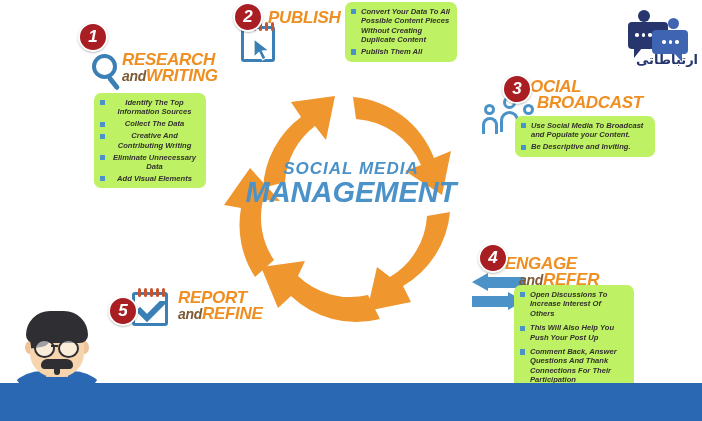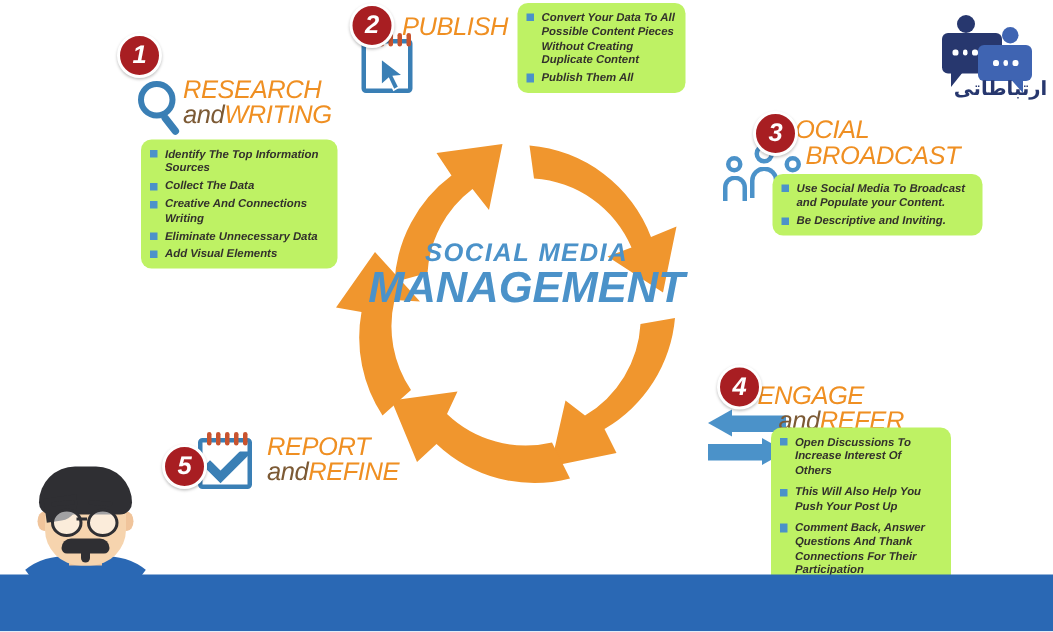--- a/index.html
+++ b/index.html
@@ -50,24 +50,24 @@
                 font-style:italic;line-height:1;}
   .ct1{font-size:17px;letter-spacing:1px;}
   .ct2{font-size:29px;letter-spacing:0px;margin-top:1px;}
 
   
   .step{position:absolute;}
   .badge{position:absolute;width:30px;height:30px;border-radius:50%;background:#a81e22;
          border:2px solid #ffffff;box-sizing:border-box;color:#fff;font-weight:bold;
          font-size:17px;font-style:italic;display:flex;align-items:center;justify-content:center;
          box-shadow:0 1px 2px rgba(0,0,0,.25);z-index:6;}
-  .heading{color:#ef8f22;font-weight:normal;font-style:italic;line-height:.92;
+  .heading{color:#ef8f22;font-weight:bold;font-style:italic;line-height:.92;
            text-transform:uppercase;letter-spacing:-.3px;}
   .heading .big{font-size:17px;}
-  .heading .and{color:#7c5a35;font-size:17px;text-transform:lowercase;}
+  .heading .and{color:#7c5a35;font-size:14px;text-transform:lowercase;}
   .bullets{background:#bef264;border-radius:7px;padding:5px 7px 5px 5px;box-sizing:border-box;}
   .bullets ul{list-style:none;margin:0;padding:0;}
   .bullets li{position:relative;padding-left:11px;margin:0 0 2.5px 0;
               font-size:7.6px;line-height:1.24;font-style:italic;color:#33312c;
               font-weight:600;font-family:"Liberation Sans",sans-serif;}
   .bullets li:last-child{margin-bottom:0;}
   .bullets li:before{content:"";position:absolute;left:1px;top:2.3px;width:5.2px;height:5.2px;
                      background:#4b92c9;}
 
   
@@ -119,25 +119,25 @@
         <div class="lens"></div>
         <div class="hand"></div>
       </div>
     </div>
 
     <div class="heading" style="position:absolute;left:44px;top:30px;width:150px;">
       <span class="big">RESEARCH</span><br>
       <span class="and">and</span><span class="big">WRITING</span>
     </div>
 
-    <div class="bullets" style="position:absolute;left:16px;top:71px;width:131px;">
+    <div class="bullets" style="position:absolute;left:16px;top:71px;width:112px;text-align:center;">
       <ul>
         <li>Identify The Top Information Sources</li>
         <li>Collect The Data</li>
-        <li>Creative And Connections Writing</li>
+        <li>Creative And Contributing Writing</li>
         <li>Eliminate Unnecessary Data</li>
         <li>Add Visual Elements</li>
       </ul>
     </div>
   </div>
 
   <div class="step" style="left:233px;top:2px;width:225px;height:80px;">
     <div class="badge" style="left:0px;top:0px;">2</div>
 
     <div class="ic" style="left:8px;top:24px;">

